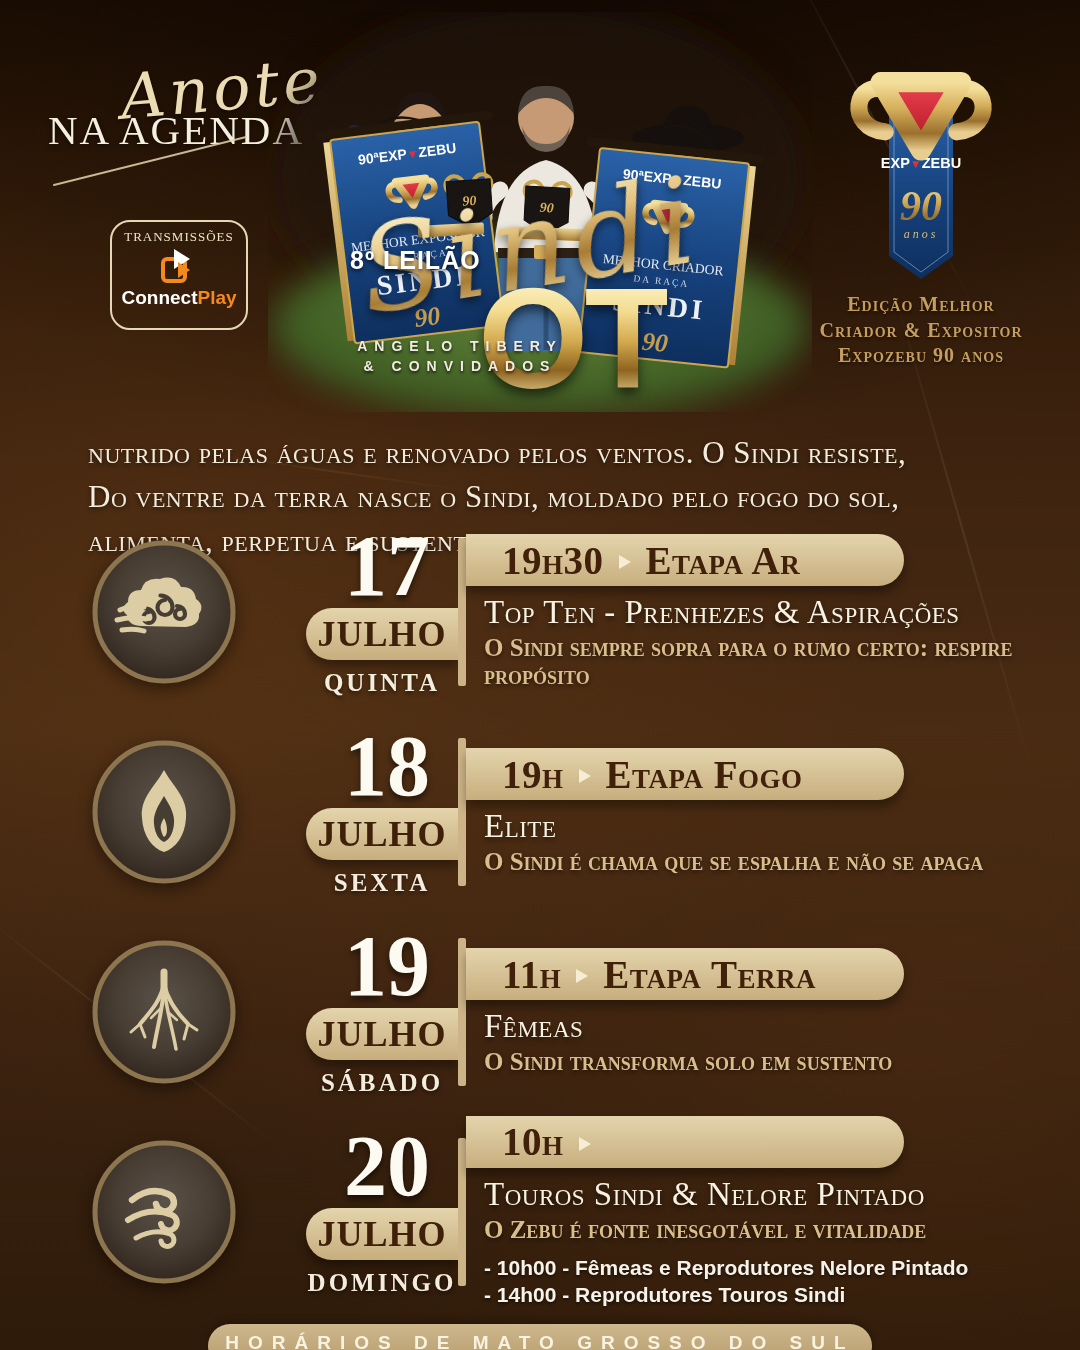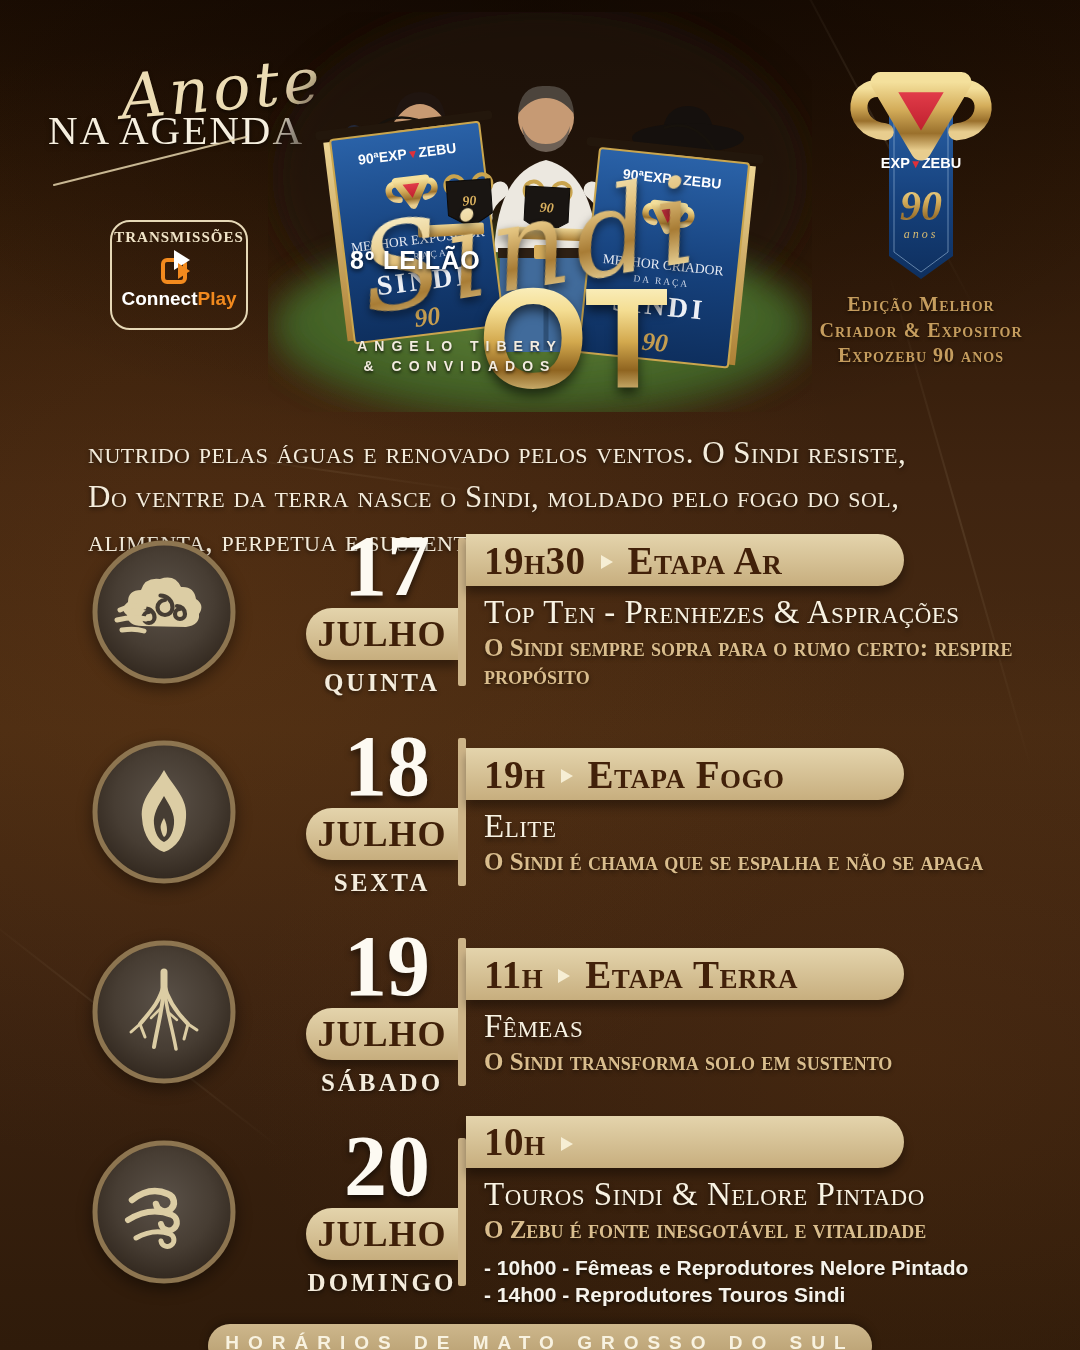--- a/index.html
+++ b/index.html
@@ -21,21 +21,21 @@
   
   .anote{position:absolute;left:92px;top:52px;width:260px;text-align:center;
     font-family:"DejaVu Serif", serif;font-style:italic;font-size:62px;color:#ecdcb4;
     transform:rotate(-5deg);letter-spacing:4px;text-shadow:0 2px 4px rgba(0,0,0,.5);}
   .agenda{position:absolute;left:46px;top:106px;width:260px;text-align:center;
     font-size:41px;color:#f6efdf;letter-spacing:2px;text-shadow:0 2px 5px rgba(0,0,0,.6);}
   .swash{position:absolute;left:50px;top:160px;width:200px;height:2px;background:#e4d3ac;
     transform:rotate(-14deg);border-radius:2px;opacity:.85;}
   .connect-badge{position:absolute;left:110px;top:220px;width:138px;height:110px;
     border:2px solid #e6d8b6;border-radius:20px;text-align:center;box-sizing:border-box;padding-top:7px;}
-  .trans-label{font-size:15px;color:#efe3c6;letter-spacing:1px;font-variant:small-caps;font-weight:bold;}
+  .trans-label{font-size:13px;color:#efe3c6;letter-spacing:1px;font-variant:small-caps;font-weight:normal;}
   .cp-logo{position:relative;width:40px;height:36px;margin:4px auto 2px auto;}
   .cp-sq{position:absolute;left:2px;bottom:2px;width:18px;height:18px;border:4px solid #f28a1e;border-radius:6px;}
   .cp-tri1{position:absolute;left:15px;top:0;width:0;height:0;border-left:16px solid #ffffff;border-top:10px solid transparent;border-bottom:10px solid transparent;}
   .cp-tri2{position:absolute;left:19px;top:13px;width:0;height:0;border-left:12px solid #f28a1e;border-top:8px solid transparent;border-bottom:8px solid transparent;}
   .cp-name{font-family:"Liberation Sans",sans-serif;font-weight:bold;font-size:19px;color:#ffffff;}
   .cp-name .orange{color:#f28a1e;}
 
   
   .collage{position:absolute;left:268px;top:12px;width:544px;height:400px;}
   .auction{position:absolute;left:350px;top:246px;font-family:"Liberation Sans",sans-serif;
@@ -79,21 +79,21 @@
   .month-pill{width:152px;height:52px;border-radius:26px 0 0 26px;margin-top:2px;
     background:linear-gradient(180deg,#e4d4ac,#c7ae7e);display:flex;align-items:center;justify-content:center;
     box-shadow:0 7px 10px rgba(0,0,0,.35);}
   .month-pill span{font-weight:bold;font-size:36px;color:#3f2009;letter-spacing:1px;}
   .weekday{width:152px;text-align:center;font-weight:bold;font-size:25px;color:#f4ecdc;
     letter-spacing:3px;margin-top:9px;text-shadow:0 2px 4px rgba(0,0,0,.55);}
   .divider{width:8px;background:#cdb488;align-self:stretch;margin:26px 0;border-radius:2px;}
   .right-cell{display:flex;flex-direction:column;align-items:flex-start;}
   .time-pill{width:438px;height:52px;border-radius:0 26px 26px 0;
     background:linear-gradient(180deg,#e4d4ac,#c7ae7e);display:flex;align-items:center;gap:15px;
-    padding-left:18px;box-sizing:border-box;box-shadow:0 7px 10px rgba(0,0,0,.35);}
+    padding-left:36px;box-sizing:border-box;box-shadow:0 7px 10px rgba(0,0,0,.35);}
   .time,.stage{font-weight:bold;font-size:39px;font-variant:small-caps;color:#42210a;letter-spacing:.5px;}
   .bullet{width:0;height:0;border-left:12px solid #f6eed4;border-top:7px solid transparent;border-bottom:7px solid transparent;margin-top:4px;}
   .title{margin:8px 0 0 18px;font-weight:normal;font-size:33px;font-variant:small-caps;color:#f8f2e2;
     letter-spacing:.5px;white-space:nowrap;text-shadow:0 3px 5px rgba(0,0,0,.55);}
   .caption{margin:3px 0 0 18px;font-weight:bold;font-size:25px;font-variant:small-caps;color:#d9bd8d;
     max-width:545px;line-height:1.12;text-shadow:0 2px 4px rgba(0,0,0,.5);}
   .details{margin:10px 0 0 18px;font-family:"Liberation Sans",sans-serif;font-weight:bold;
     font-size:21px;color:#f6f3eb;line-height:1.3;text-shadow:0 2px 3px rgba(0,0,0,.5);}
 
   

